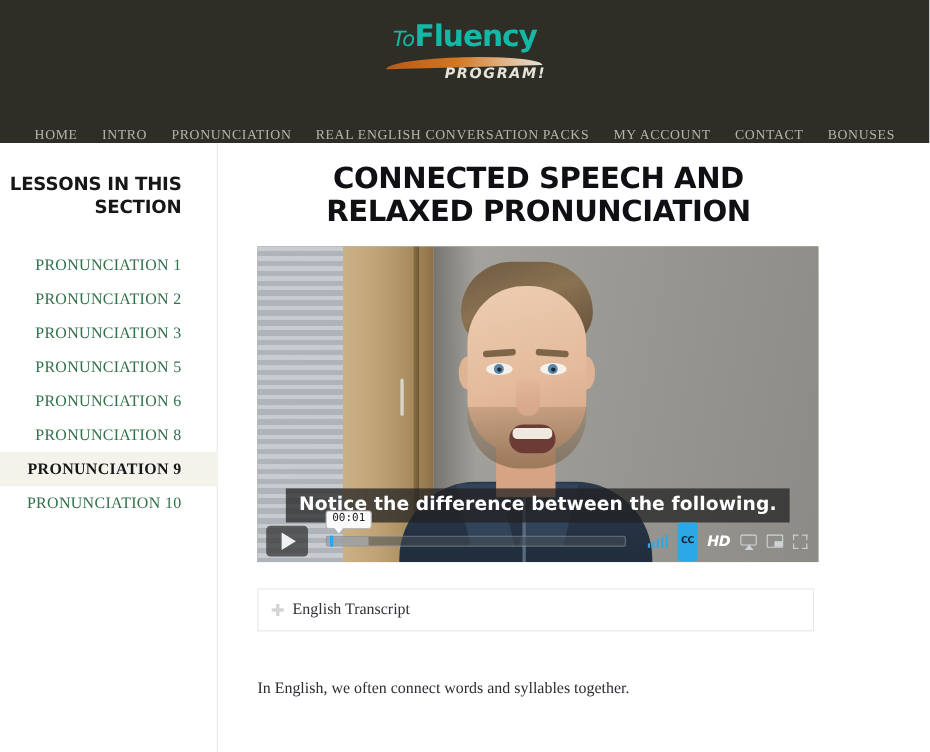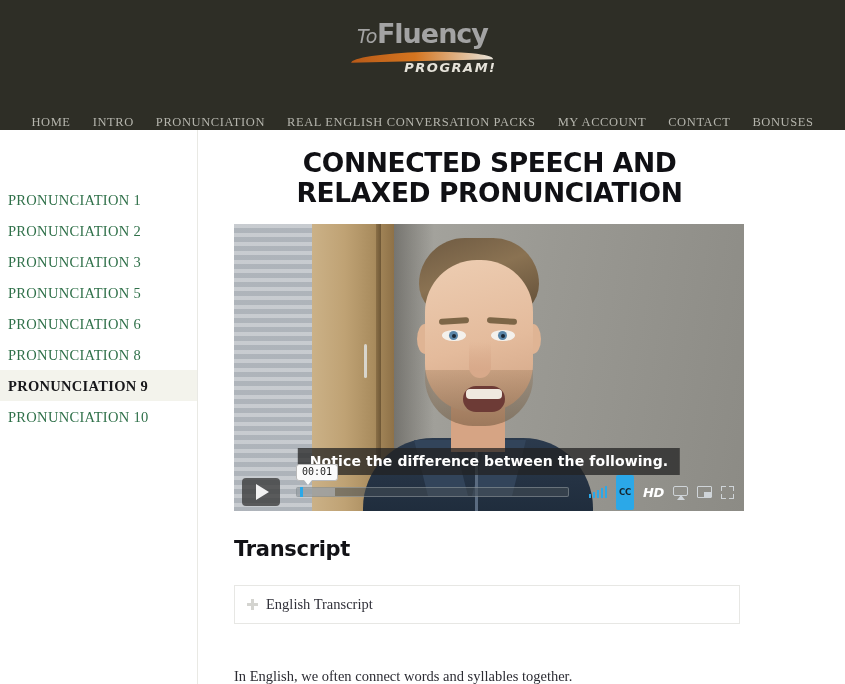--- a/index.html
+++ b/index.html
@@ -21,21 +21,21 @@
     position: absolute; left: 0; right: 0; top: 16px;
     display: flex; justify-content: center;
   }
   .logo {
     position: relative;
     width: 160px; height: 62px;
     text-align: center;
   }
   .logo-line1 {
     font-family: "DejaVu Sans", sans-serif;
-    color: #a3a3a3;
+    color: #14b8a6;
     white-space: nowrap;
     line-height: 1;
     padding-top: 4px;
   }
   .logo-to {
     font-style: italic;
     font-size: 19px;
     font-weight: normal;
     letter-spacing: -0.5px;
   }
@@ -106,21 +106,21 @@
     color: #17171a;
     text-align: right;
     padding: 0 32px 0 8px;
     letter-spacing: -0.2px;
   }
   .lesson-list {
     list-style: none;
     margin-top: 26px;
   }
   .lesson-item {
-    text-align: left;
+    text-align: right;
     padding: 6.5px 32px 6.5px 8px;
   }
   .lesson-link {
     font-family: "Liberation Serif", serif;
     font-size: 14.5px;
     letter-spacing: 0.3px;
     color: #2f7049;
     text-decoration: none;
     cursor: pointer;
   }
@@ -276,21 +276,21 @@
   }
 
   .video-caption {
     position: absolute;
     left: 50%; transform: translateX(-50%);
     bottom: 36px;
     background: rgba(34,34,34,0.74);
     color: #ffffff;
     font-family: "DejaVu Sans", sans-serif;
     font-weight: bold;
-    font-size: 14px;
+    font-size: 17px;
     padding: 5px 12px 6px;
     white-space: nowrap;
     letter-spacing: 0.1px;
   }
 
   .video-controls {
     position: absolute;
     left: 0; right: 0; bottom: 0;
     height: 38px;
     display: flex;
@@ -481,20 +481,21 @@
       <a class="nav-item">REAL ENGLISH CONVERSATION PACKS</a>
       <a class="nav-item">MY ACCOUNT</a>
       <a class="nav-item">CONTACT</a>
       <a class="nav-item">BONUSES</a>
     </nav>
   </header>
 
   <div class="content-wrap">
 
     <aside class="sidebar">
+      <h2 class="sidebar-title">LESSONS IN THIS SECTION</h2>
       <ul class="lesson-list">
         <li class="lesson-item">
           <a class="lesson-link">PRONUNCIATION 1</a>
         </li>
         <li class="lesson-item">
           <a class="lesson-link">PRONUNCIATION 2</a>
         </li>
         <li class="lesson-item">
           <a class="lesson-link">PRONUNCIATION 3</a>
         </li>
@@ -600,21 +601,20 @@
                 <span></span>
                   <span></span>
                   <span></span>
                   <span></span>
               </span>
             </div>
           </div>
         </div>
       </div>
 
-      <h2 class="section-heading">Transcript</h2>
 
       <div class="accordion">
         <span class="plus-icon"></span>
         <span class="accordion-label">English Transcript</span>
       </div>
 
       <p class="body-paragraph">In English, we often connect words and syllables together.</p>
     </main>
   </div>
 </div>

